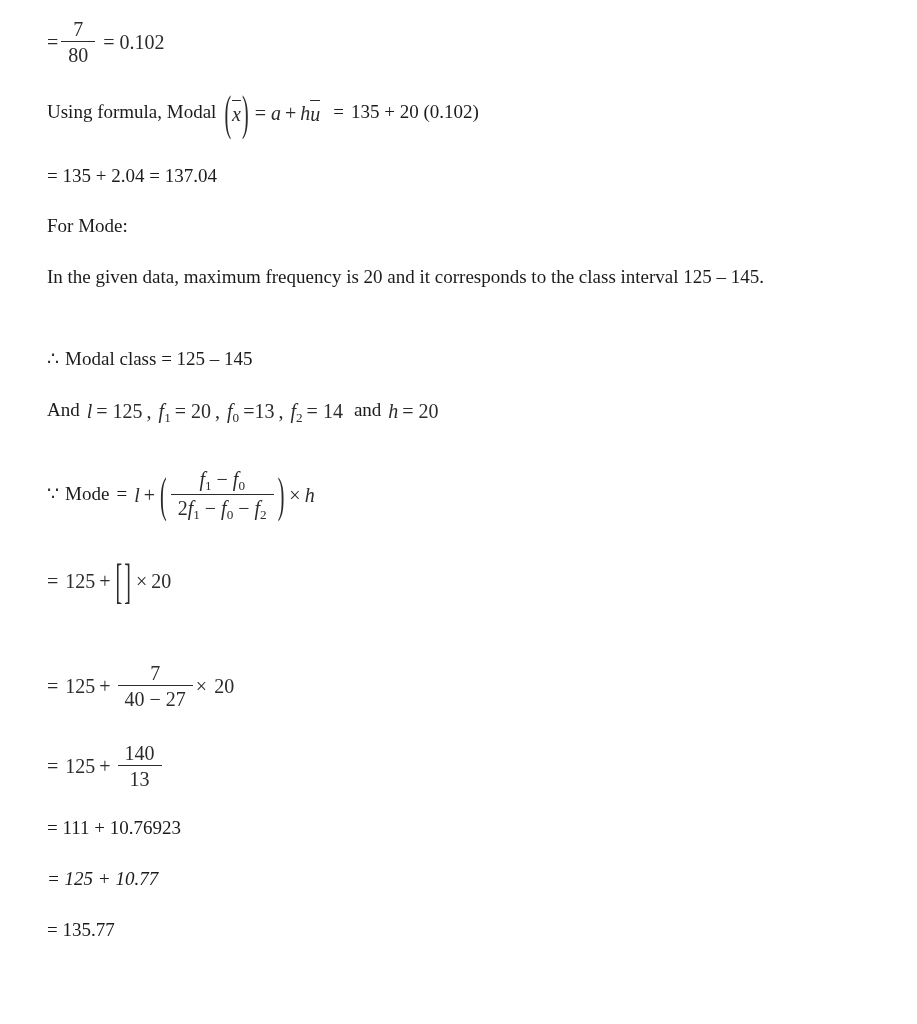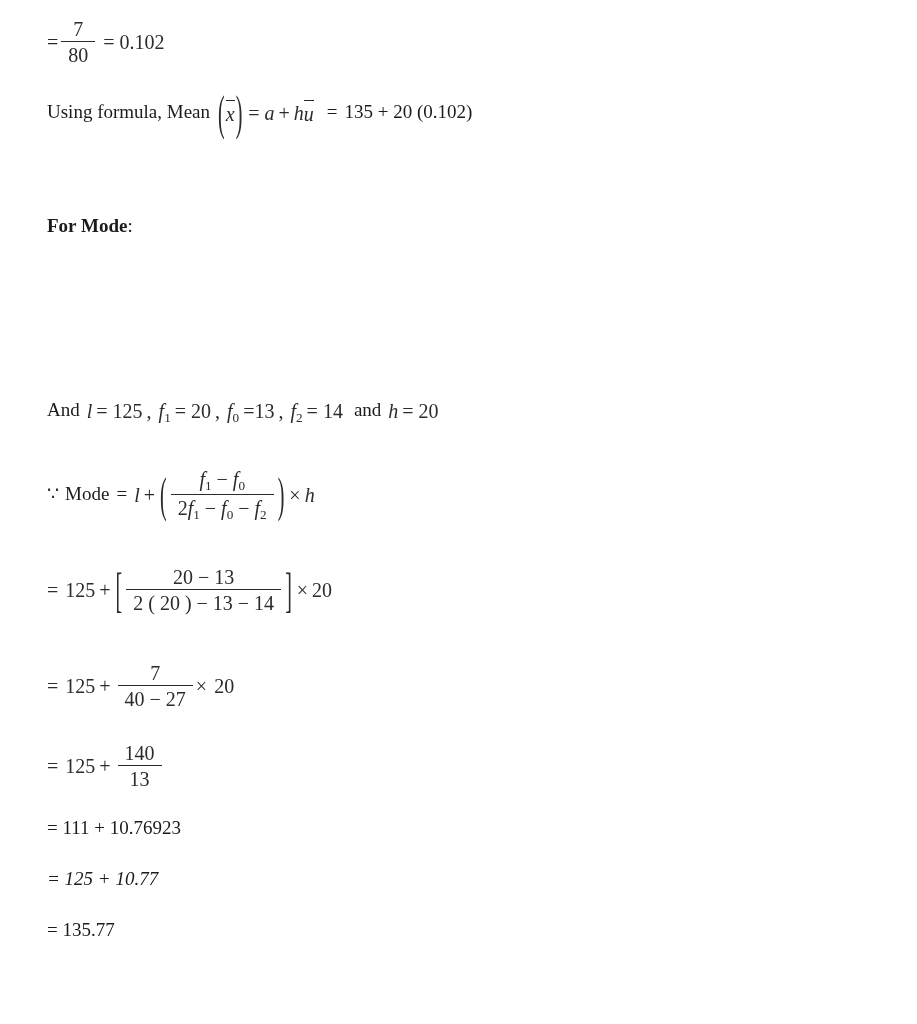--- a/index.html
+++ b/index.html
@@ -33,21 +33,21 @@
   .para {
     position: absolute;
     left: 47px;
     width: 828px;
     font-size: 19px;
     line-height: 30px;
     color: #1b1b1b;
     text-align: justify;
     white-space: normal;
   }
-  .bold { font-weight: bold; }
+  .bold { font-weight: normal; }
 
   
   .math {
     font-family: "Liberation Serif", "DejaVu Serif", serif;
     font-size: 20px;
     color: #2b2b2b;
     display: inline-flex;
     align-items: center;
     vertical-align: middle;
   }
@@ -129,38 +129,43 @@
         <span class="num">7</span>
         <span class="bar"></span>
         <span class="den">80</span>
       </span>
       <span class="op">=</span>
       <span>0.102</span>
     </span>
   </div>
 
   <div class="line" style="top:98px;">
-    <span>Using formula, Mean</span><span class="sp"></span><span class="math">
+    <span>Using formula, Modal</span><span class="sp"></span><span class="math">
         <span class="delim">(</span>
         <span class="mi bar-over">x</span>
         <span class="delim">)</span>
         <span class="op">=</span>
         <span class="mi">a</span>
         <span class="opn">+</span>
         <span class="mi">h</span>
         <span class="mi bar-over">u</span>
       </span><span class="sp-lg"></span><span>=</span><span class="sp"></span><span>135 + 20 (0.102)</span>
   </div>
 
+  <div class="line" style="top:162px;">= 135 + 2.04 = 137.04</div>
 
   <div class="line" style="top:212px;">
     <span class="bold">For Mode</span><span>:</span>
   </div>
 
-
+  <div class="para" style="top:262px;">In the given data, maximum frequency is 20 and it corresponds to the class interval 125 – 145.</div>
+
+  <div class="line" style="top:345px;">
+    <span class="therefore">∴</span><span>Modal class = 125 – 145</span>
+  </div>
 
   <div class="line" style="top:396px;">
     <span>And</span><span class="sp"></span><span class="math">
         <span class="mi">l</span>
         <span class="opn">= 125</span>
         <span>,</span>
         <span class="sp"></span>
         <span class="mi"><span>f</span><sub>1</sub></span>
         <span class="opn">= 20</span>
         <span>,</span>
@@ -193,25 +198,20 @@
       </span>
   </div>
 
   <div class="line" style="top:566px;">
     <span class="math">
         <span>=</span>
         <span class="sp"></span>
         <span>125</span>
         <span class="opn">+</span>
         <span class="delim-sq">[</span>
-        <span class="frac">
-          <span class="num">20 − 13</span>
-          <span class="bar"></span>
-          <span class="den">2 ( 20 ) − 13 − 14</span>
-        </span>
         <span class="delim-sq">]</span>
         <span class="opn">×</span>
         <span>20</span>
       </span>
   </div>
 
   <div class="line" style="top:662px;">
     <span class="math">
         <span>=</span>
         <span class="sp"></span>

